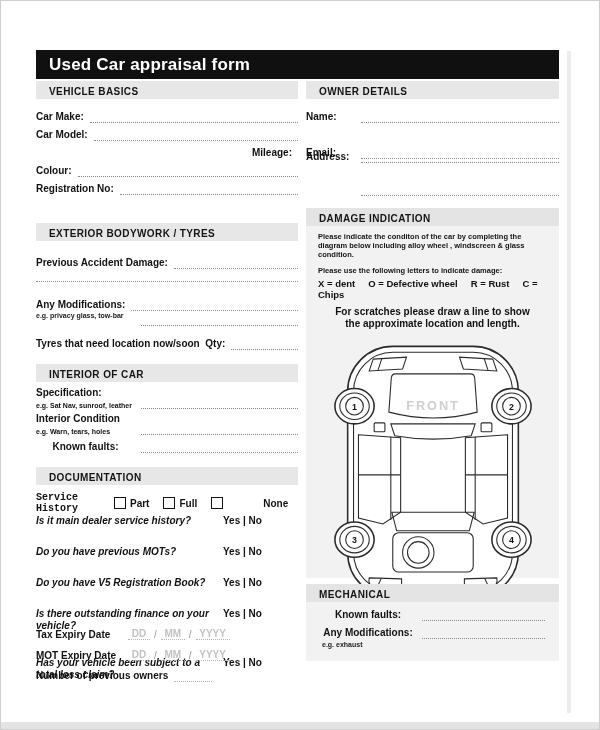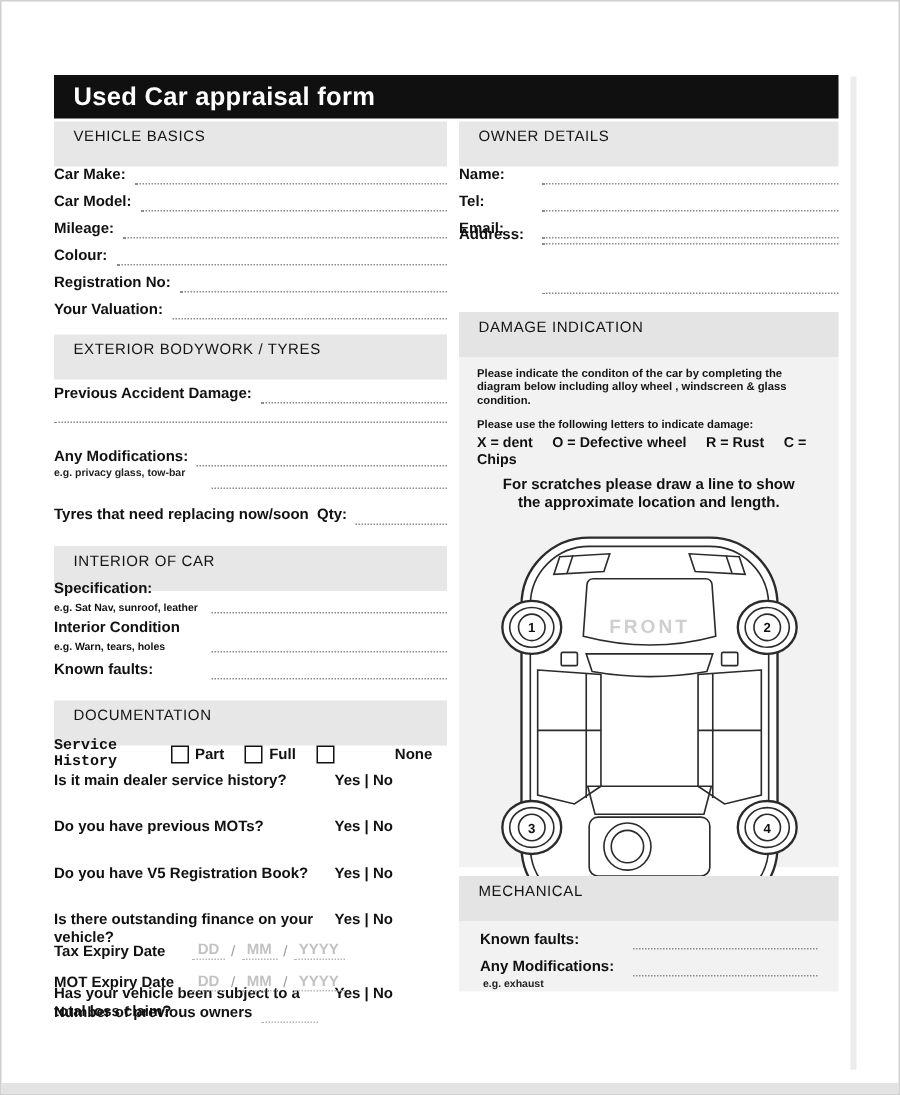--- a/index.html
+++ b/index.html
@@ -6,31 +6,31 @@
   body{width:600px;height:730px;position:relative;font-family:"Liberation Sans",sans-serif;color:#111;overflow:hidden;}
   .canvas{position:absolute;left:0;top:0;width:600px;height:730px;border:1px solid #cfcfcf;box-sizing:border-box;background:#fff;}
   .right-shadow{position:absolute;left:566px;top:50px;width:4px;height:662px;background:#ececec;}
   .bottom-shadow{position:absolute;left:0;bottom:0;width:100%;height:7px;background:#e3e3e3;}
   .titlebar{position:absolute;left:35px;top:49px;width:523px;height:29px;background:#101010;color:#fff;
     font-size:17px;font-weight:700;line-height:29px;padding-left:13px;box-sizing:border-box;letter-spacing:.2px;}
   .col{position:absolute;top:80px;}
   .col-left{left:35px;width:262px;height:620px;}
   .col-right{left:305px;width:253px;height:620px;}
   .abs{position:absolute;left:0;width:100%;box-sizing:border-box;}
-  .strip{height:30px;background:#e7e7e7;font-size:10px;font-weight:400;line-height:22px;padding-left:13px;
+  .strip{height:18px;background:#e7e7e7;font-size:10px;font-weight:700;line-height:22px;padding-left:13px;
     letter-spacing:.4px;color:#141414;box-sizing:border-box;}
   .frow{display:flex;align-items:flex-end;font-size:10px;font-weight:700;}
-  .frow .lbl{white-space:pre;margin-right:6px;line-height:12px;}
+  .frow .lbl{white-space:pre;margin-right:6px;line-height:12px;text-align:center;}
   .dots{flex:1;border-bottom:1px dotted #8a8a8a;height:10px;}
   .dots.solo{display:block;}
   .hint{font-size:7px;font-weight:700;color:#222;line-height:8px;}
   .hintrow{display:flex;align-items:flex-end;font-size:7px;font-weight:700;}
   .hintrow .h{width:105px;}
   .qrow{position:relative;font-size:10px;font-weight:700;line-height:12px;}
-  .qrow .q{display:inline-block;width:178px;}
+  .qrow .q{display:inline-block;width:178px;font-style:italic;}
   .qrow .a{position:absolute;left:187px;top:0;}
   .cbgroup{display:flex;align-items:center;}
   .cb{width:12px;height:12px;border:1.5px solid #111;background:#fff;display:inline-block;margin-right:4px;box-sizing:border-box;}
   .cblabel{font-size:10px;font-weight:700;margin-right:14px;}
   .daterow{display:flex;align-items:flex-end;font-size:10px;font-weight:700;}
   .daterow .dlbl{width:92px;}
   .dseg{color:#c2c2c2;border-bottom:1px dotted #b5b5b5;text-align:center;font-weight:700;}
   .dseg.dd{width:22px;}.dseg.mm{width:24px;}.dseg.yy{width:34px;}
   .dslash{color:#9a9a9a;margin:0 4px;font-weight:400;}
   .panel{background:#f2f2f2;}
@@ -57,52 +57,48 @@
     <div class="strip abs" style="top:0;">VEHICLE BASICS</div>
 
     <div class="frow abs" style="top:30px;">
         <span class="lbl">Car Make:</span>
         <span class="dots"></span>
       </div>
     <div class="frow abs" style="top:48px;">
         <span class="lbl">Car Model:</span>
         <span class="dots"></span>
       </div>
-    <div class="frow abs" style="top:66px;">
+    <div class="frow abs" style="top:66px;flex-direction:column;">
         <span class="lbl">Mileage:</span>
         <span class="dots"></span>
       </div>
     <div class="frow abs" style="top:84px;">
         <span class="lbl">Colour:</span>
         <span class="dots"></span>
       </div>
     <div class="frow abs" style="top:102px;">
         <span class="lbl">Registration No:</span>
-        <span class="dots"></span>
-      </div>
-    <div class="frow abs" style="top:120px;">
-        <span class="lbl">Your Valuation:</span>
         <span class="dots"></span>
       </div>
 
     <div class="strip abs" style="top:142px;">EXTERIOR BODYWORK / TYRES</div>
 
     <div class="frow abs" style="top:176px;">
         <span class="lbl">Previous Accident Damage:</span>
         <span class="dots"></span>
       </div>
     <div class="dots solo abs" style="top:191px;"></div>
     <div class="frow abs" style="top:218px;">
         <span class="lbl">Any Modifications:</span>
         <span class="dots"></span>
       </div>
     <div class="hint abs" style="top:231px;">e.g. privacy glass, tow-bar</div>
     <div class="dots solo abs" style="top:235px;left:105px;width:157px;"></div>
     <div class="frow abs" style="top:257px;">
-        <span class="lbl">Tyres that need replacing now/soon  Qty:</span>
+        <span class="lbl">Tyres that need location now/soon  Qty:</span>
         <span class="dots"></span>
       </div>
 
     <div class="strip abs" style="top:283px;">INTERIOR OF CAR</div>
 
     <div class="frow abs" style="top:306px;">
         <span class="lbl">Specification:</span>
       </div>
     <div class="hintrow abs" style="top:317px;">
         <span class="h">e.g. Sat Nav, sunroof, leather</span>
@@ -160,24 +156,20 @@
         <span class="shortline"></span>
       </div>
   </div>
 
   <div class="col col-right">
 
     <div class="strip abs" style="top:0;">OWNER DETAILS</div>
 
     <div class="ownrow abs" style="top:30px;">
         <span class="lbl">Name:</span>
-        <span class="dots"></span>
-      </div>
-    <div class="ownrow abs" style="top:48px;">
-        <span class="lbl">Tel:</span>
         <span class="dots"></span>
       </div>
     <div class="ownrow abs" style="top:66px;">
         <span class="lbl">Email:</span>
         <span class="dots"></span>
       </div>
     <div class="ownrow abs" style="top:70px;">
         <span class="lbl">Address:</span>
         <span class="dots"></span>
       </div>

